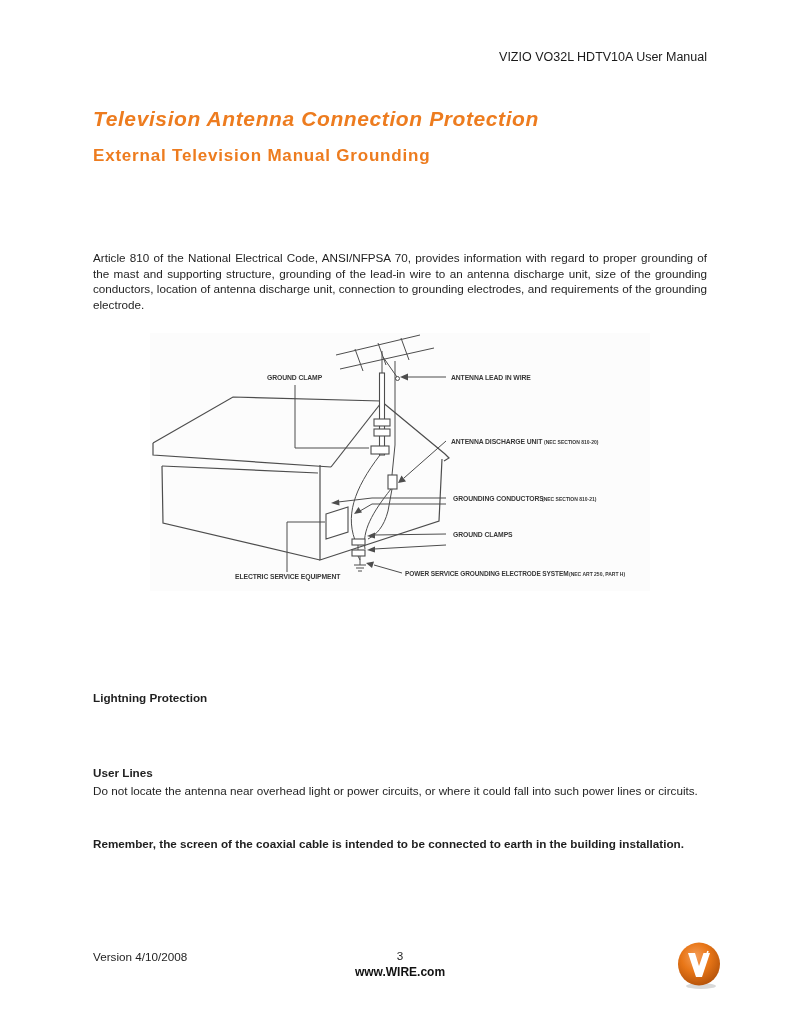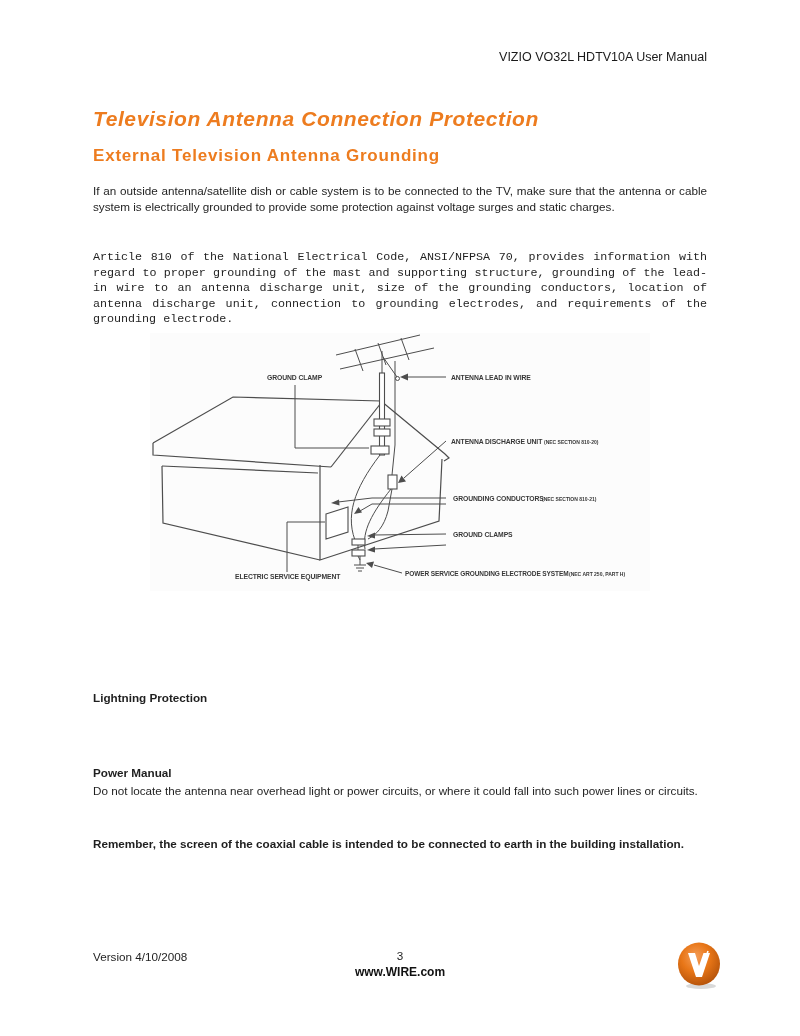--- a/index.html
+++ b/index.html
@@ -41,21 +41,21 @@
   .body-text {
     position: absolute;
     left: 93px;
     width: 614px;
     font-size: 11.7px;
     line-height: 15.6px;
     color: #1f1f1f;
     text-align: justify;
   }
   .p1 { top: 183px; }
-  .p2 { top: 250px; font-family: Liberation Mono, monospace; }
+  .p2 { top: 250px; }
   .diagram {
     position: absolute;
     left: 150px;
     top: 333px;
     width: 500px;
     height: 258px;
     background: #fcfcfc;
   }
   .sec-heading {
     position: absolute;
@@ -117,23 +117,22 @@
   .dg-label-long { font-size: 6.5px; }
 </style>
 </head>
 <body>
 
 <div class="page">
 
   <div class="header-title">VIZIO VO32L HDTV10A User Manual</div>
 
   <div class="doc-title">Television Antenna Connection Protection</div>
-  <div class="doc-subtitle">External Television Antenna Grounding</div>
-
-  <div class="body-text p1">If an outside antenna/satellite dish or cable system is to be connected to the TV, make sure that the antenna or cable system is electrically grounded to provide some protection against voltage surges and static charges.</div>
+  <div class="doc-subtitle">External Television Manual Grounding</div>
+
   <div class="body-text p2">Article 810 of the National Electrical Code, ANSI/NFPSA 70, provides information with regard to proper grounding of the mast and supporting structure, grounding of the lead-in wire to an antenna discharge unit, size of the grounding conductors, location of antenna discharge unit, connection to grounding electrodes, and requirements of the grounding electrode.</div>
 
   <div class="diagram">
     <svg width="500" height="258" viewBox="0 0 500 258">
 
       <g>
         <path class="dg-line" d="M3,110 L83,64 L231,68"></path>
         <path class="dg-line" d="M3,110 L3,122 L181,134"></path>
         <path class="dg-line" d="M231,68 L295,121 L299,125 L294,128"></path>
         <path class="dg-line" d="M231,70 L181,134"></path>
@@ -206,21 +205,21 @@
       <text class="dg-label dg-label-sm" x="392" y="168">(NEC SECTION 810-21)</text>
       <text class="dg-label" x="303" y="204">GROUND CLAMPS</text>
       <text class="dg-label" x="85" y="246">ELECTRIC SERVICE EQUIPMENT</text>
       <text class="dg-label dg-label-long" x="255" y="243">POWER SERVICE GROUNDING ELECTRODE SYSTEM</text>
       <text class="dg-label dg-label-sm" x="419" y="243">(NEC ART 250, PART H)</text>
     </svg>
   </div>
 
   <div class="sec-heading h-lightning">Lightning Protection</div>
 
-  <div class="sec-heading h-power">Power Manual</div>
+  <div class="sec-heading h-power">User Lines</div>
   <div class="body-text b-power">Do not locate the antenna near overhead light or power circuits, or where it could fall into such power lines or circuits.</div>
 
   <div class="body-text warning">Remember, the screen of the coaxial cable is intended to be connected to earth in the building installation.</div>
 
   <div class="footer-version">Version 4/10/2008</div>
   <div class="footer-page">3</div>
   <div class="footer-site">www.WIRE.com</div>
 
   <div class="logo">
     <svg width="49" height="50" viewBox="0 0 49 50">

